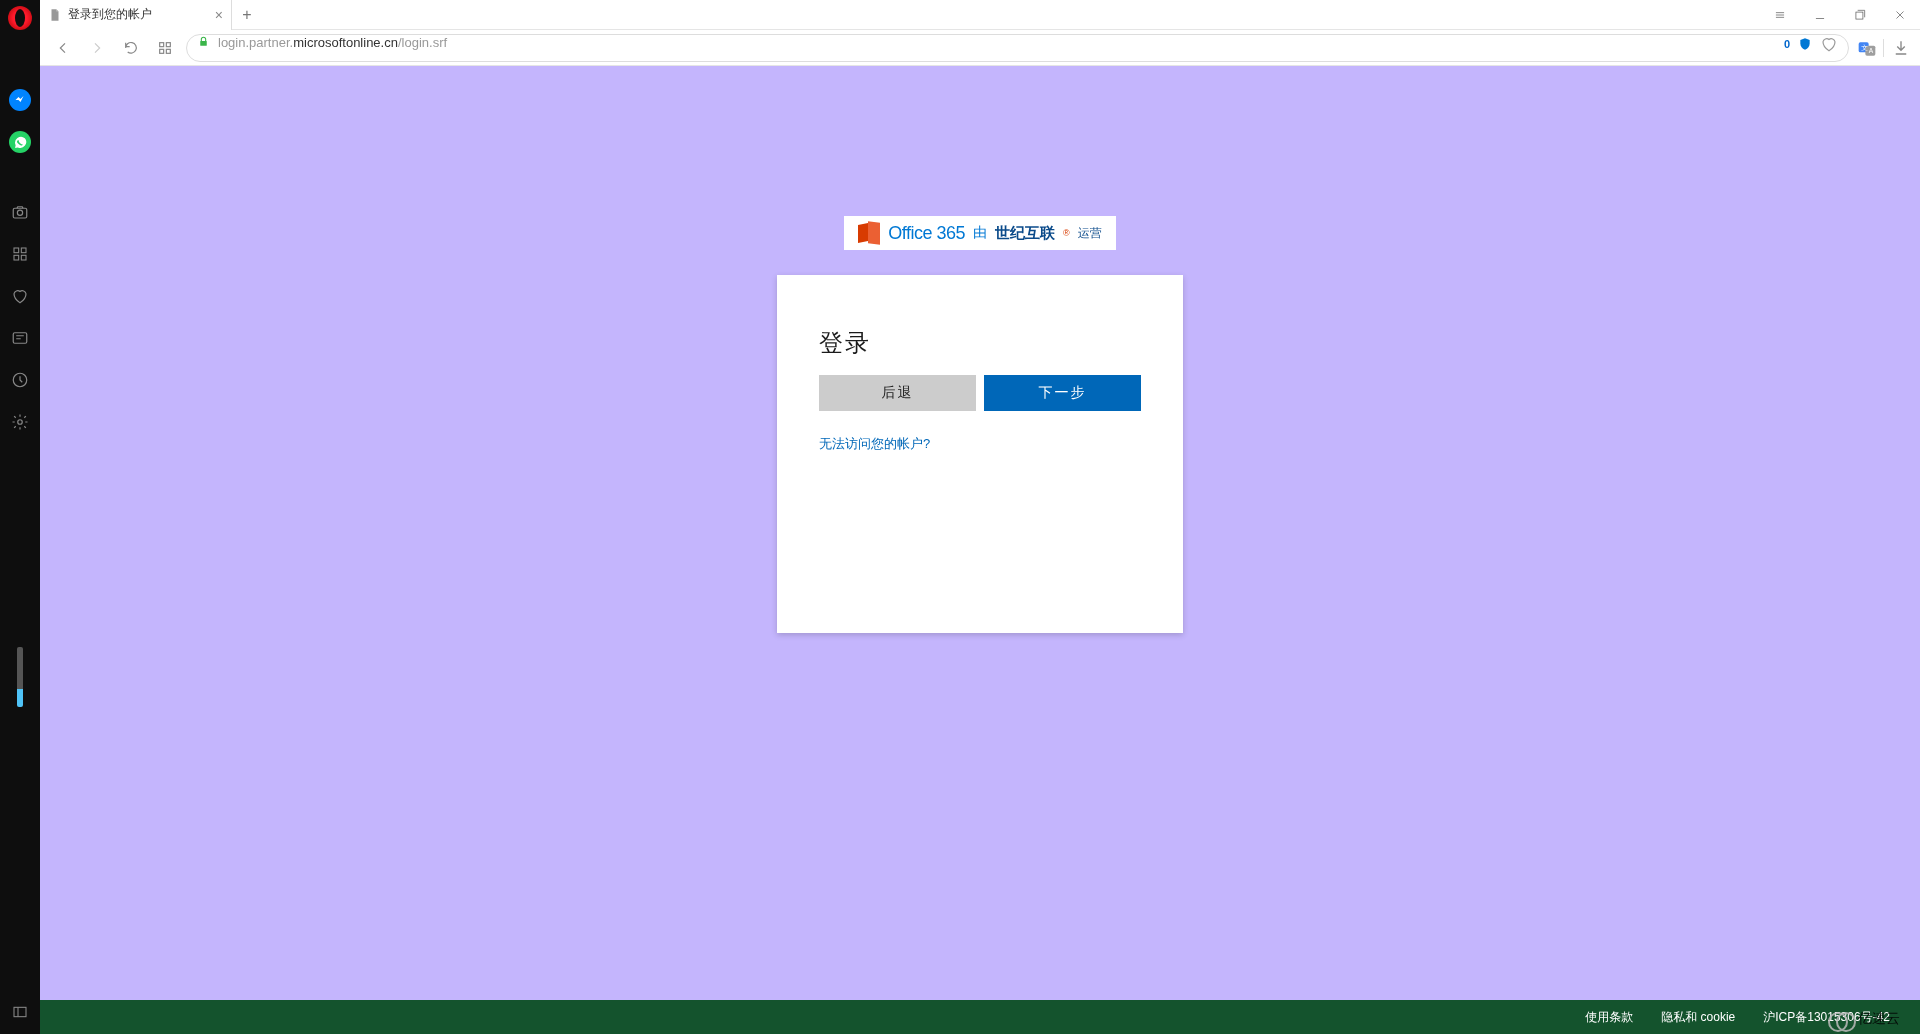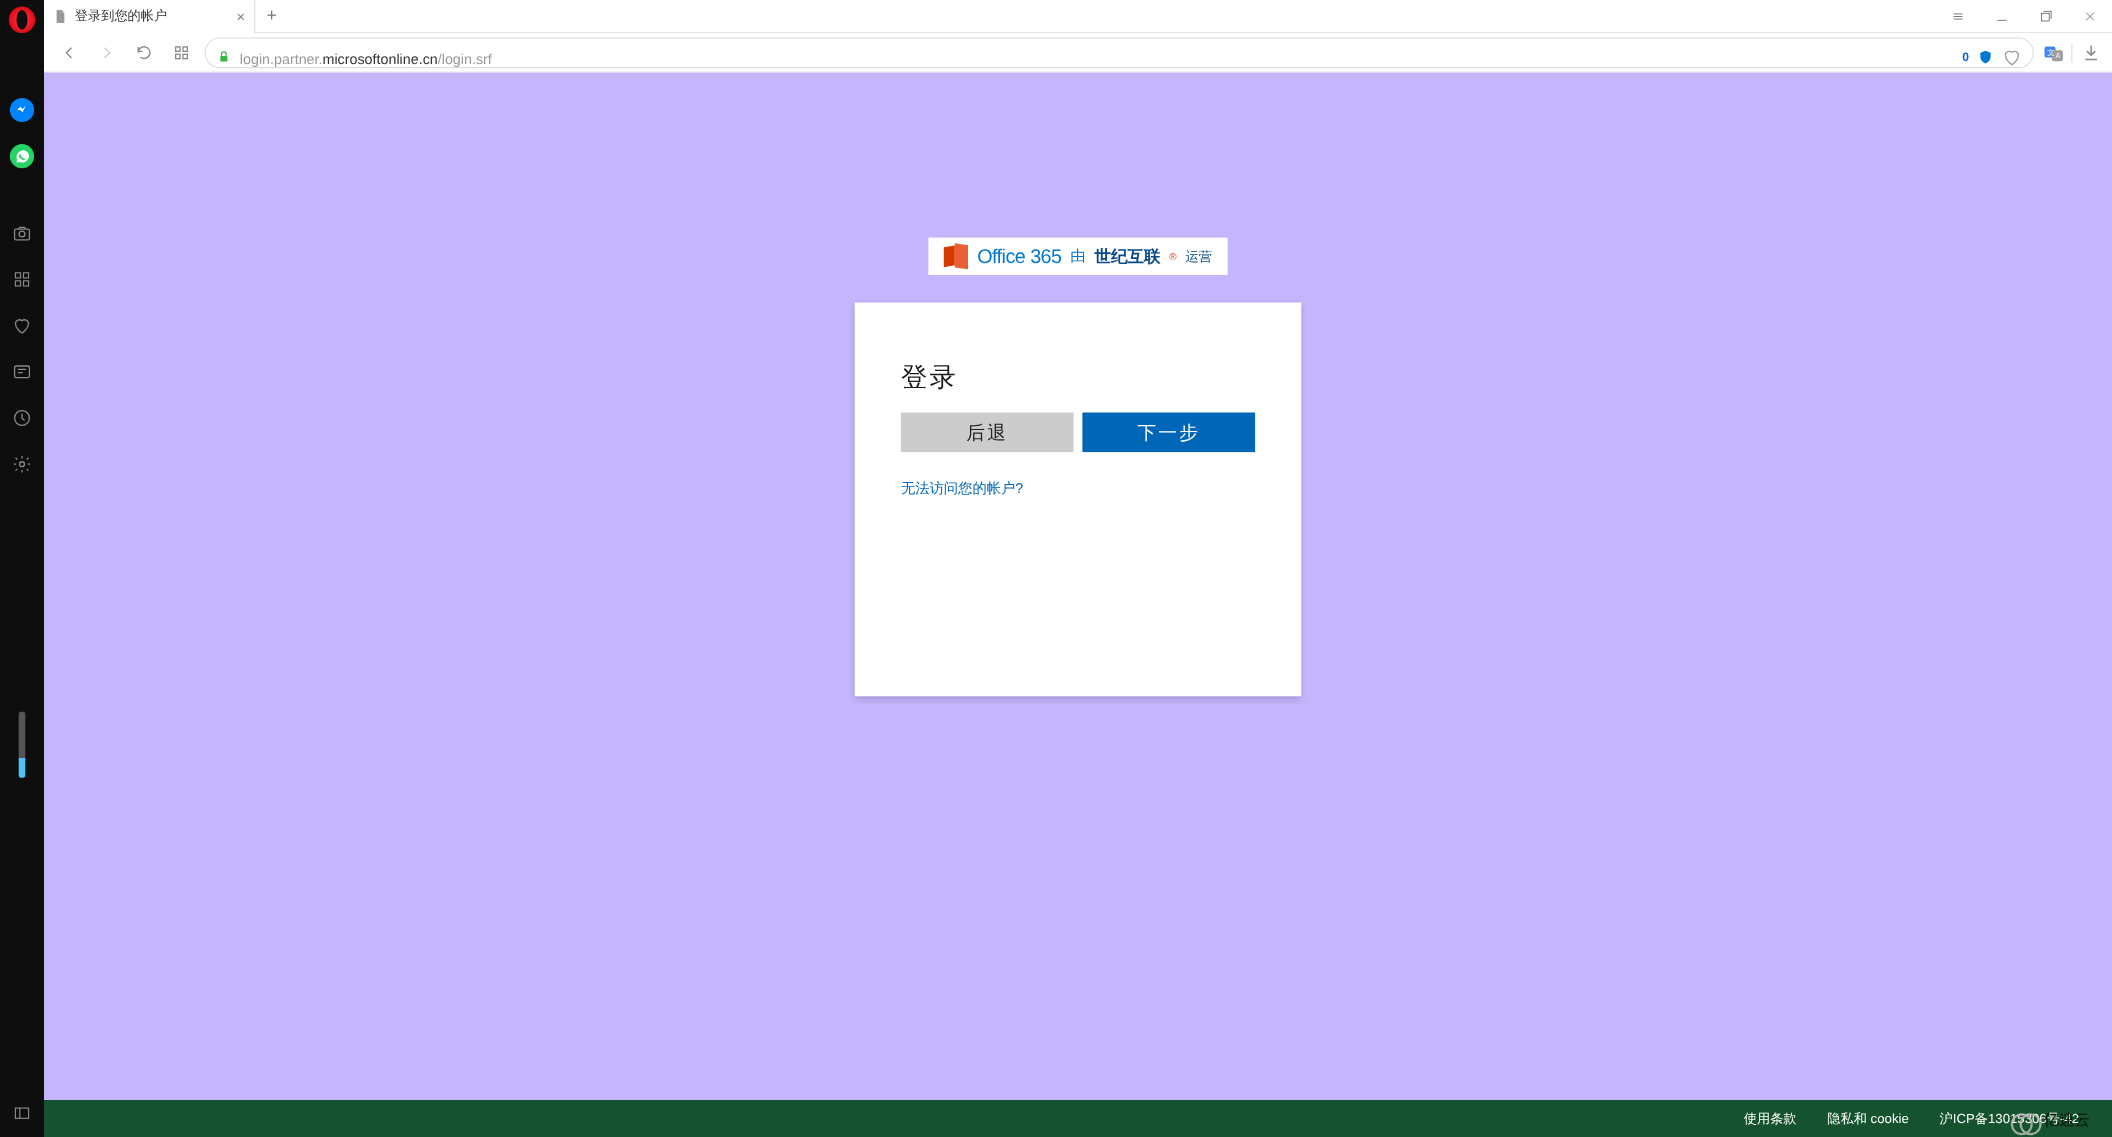--- a/index.html
+++ b/index.html
@@ -22,21 +22,21 @@
 .tab-close { margin-left:auto; color:#888; cursor:pointer; font-size:14px; line-height:1; }
 .new-tab { width:30px; height:30px; display:flex; align-items:center; justify-content:center; color:#777; cursor:pointer; font-size:16px; }
 .window-controls { margin-left:auto; display:flex; }
 .win-btn { width:40px; height:30px; display:flex; align-items:center; justify-content:center; color:#555; cursor:pointer; }
 .win-btn svg { width:14px; height:14px; stroke:#555; stroke-width:1.2; fill:none; }
 
 .addr-bar { position:absolute; left:40px; top:30px; right:0; height:36px; background:#fff; border-bottom:1px solid #e5e5e5; display:flex; align-items:center; padding:0 10px; gap:8px; }
 .nav-btn { width:26px; height:26px; display:flex; align-items:center; justify-content:center; color:#888; cursor:pointer; }
 .nav-btn.disabled { color:#ccc; }
 .nav-btn svg { width:16px; height:16px; stroke:currentColor; stroke-width:1.8; fill:none; }
-.url-field { flex:1; height:28px; border:1px solid #ddd; border-radius:14px; display:flex; align-items:flex-end; padding:0 10px; gap:8px; font-size:13px; color:#999; }
+.url-field { flex:1; height:28px; border:1px solid #ddd; border-radius:14px; display:flex; align-items:flex-start; padding:0 10px; gap:8px; font-size:13px; color:#999; }
 .url-lock { color:#3ab54a; }
 .url-text { color:#999; }
 .url-text .url-host { color:#333; }
 .url-right { margin-left:auto; display:flex; align-items:center; gap:8px; }
 .badge-count { font-size:11px; color:#0066cc; font-weight:600; }
 .shield-ico { width:14px; height:14px; color:#0066cc; }
 .heart-ico, .trans-ico, .dl-ico { width:18px; height:18px; color:#888; cursor:pointer; }
 .addr-sep { width:1px; height:18px; background:#ddd; }
 
 .content { position:absolute; left:40px; top:66px; right:0; bottom:0; background:#c4b5fd; display:flex; flex-direction:column; align-items:center; }
@@ -50,21 +50,21 @@
 .brand-sep { color:#0078d4; font-size:14px; }
 .brand-cn { font-size:15px; color:#0a4a8a; font-weight:700; }
 .brand-op { font-size:12px; color:#0a4a8a; }
 
 .login-box { width:406px; height:358px; background:#fff; box-shadow: 0 2px 6px rgba(0,0,0,0.18); padding: 52px 42px; }
 .login-title { font-size:24px; font-weight:500; color:#1b1b1b; margin-bottom: 14px; letter-spacing:2px; }
 .email-row { position:relative; }
 .email-input { width:100%; height:36px; border:1px solid #0078d4; padding: 0 10px; font-size:15px; color:#222; outline:none; background:#fff; }
 .email-redact { position:absolute; left:130px; top:8px; width:60px; height:18px; background:#d0d0d0; filter: blur(2px); border-radius:2px; }
 .btn-row { display:flex; gap:8px; margin-top: 16px; }
-.btn { flex:1; height:36px; border:none; font-size:17px; cursor:pointer; display:flex; align-items:center; justify-content:center; letter-spacing:2px; }
+.btn { flex:1; height:36px; border:none; font-size:14px; cursor:pointer; display:flex; align-items:center; justify-content:center; letter-spacing:2px; }
 .btn-back { background:#ccc; color:#222; }
 .btn-next { background:#0067b8; color:#fff; }
 .help-link { display:inline-block; margin-top: 24px; color:#0067b8; font-size:13px; cursor:pointer; }
 
 
 .page-footer { position:absolute; left:40px; right:0; bottom:0; height:34px; background:#14532d; display:flex; align-items:center; justify-content:flex-end; padding:0 30px; gap:28px; color:#fff; font-size:12px; }
 .footer-link { color:#fff; cursor:pointer; }
 
 .watermark { position:absolute; right:20px; bottom:6px; display:flex; align-items:flex-end; gap:4px; color:#000000; font-size:14px; opacity:0.85; }
 .watermark-ico { width:26px; height:16px; position:relative; }

